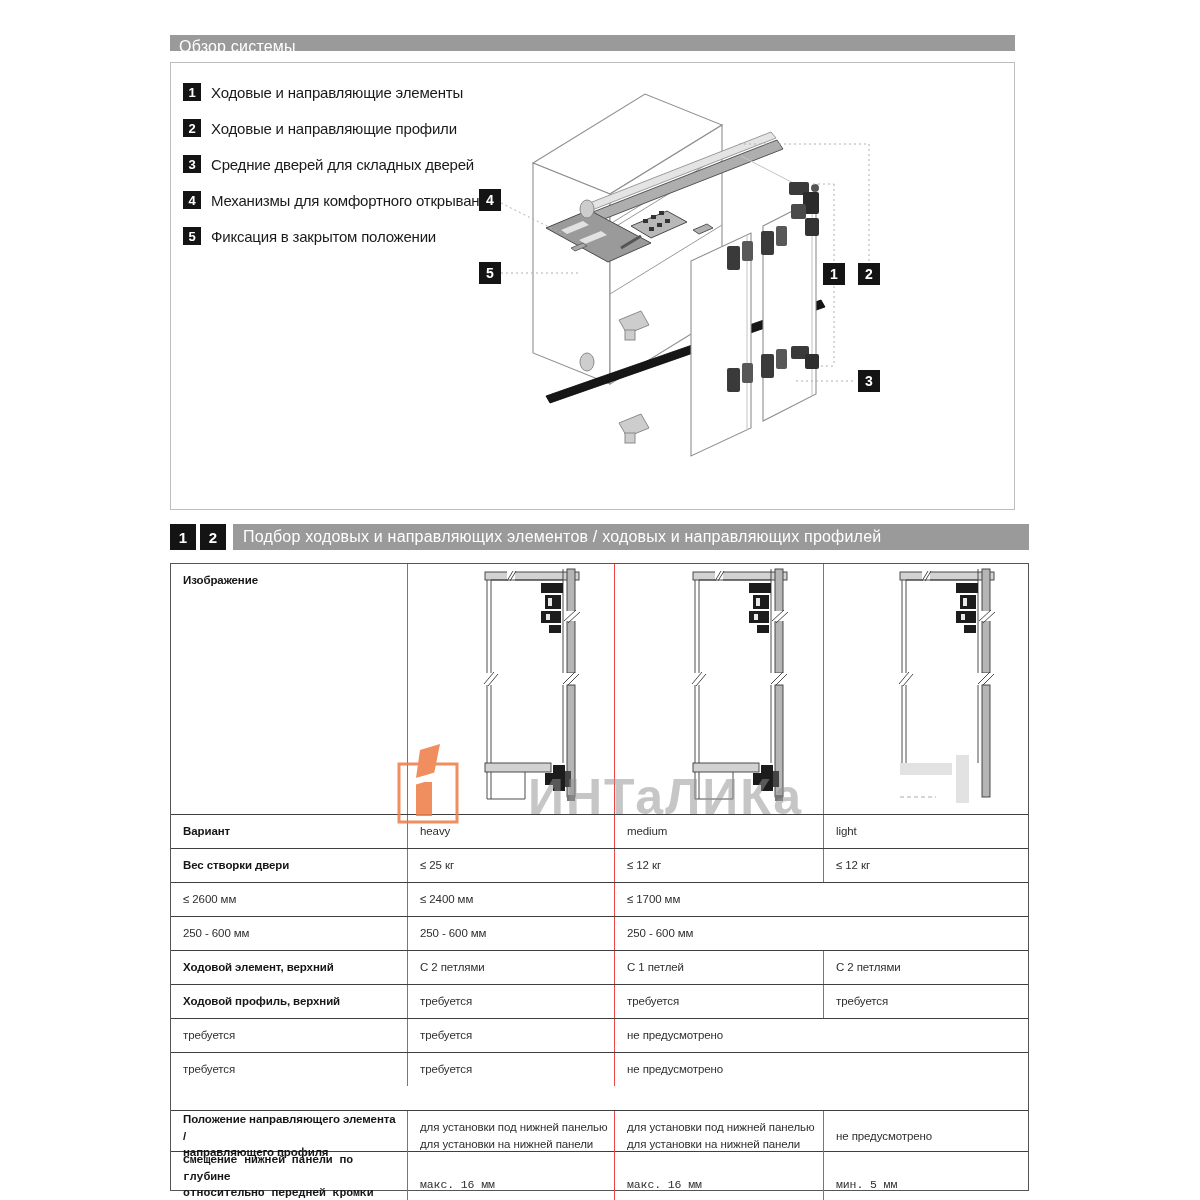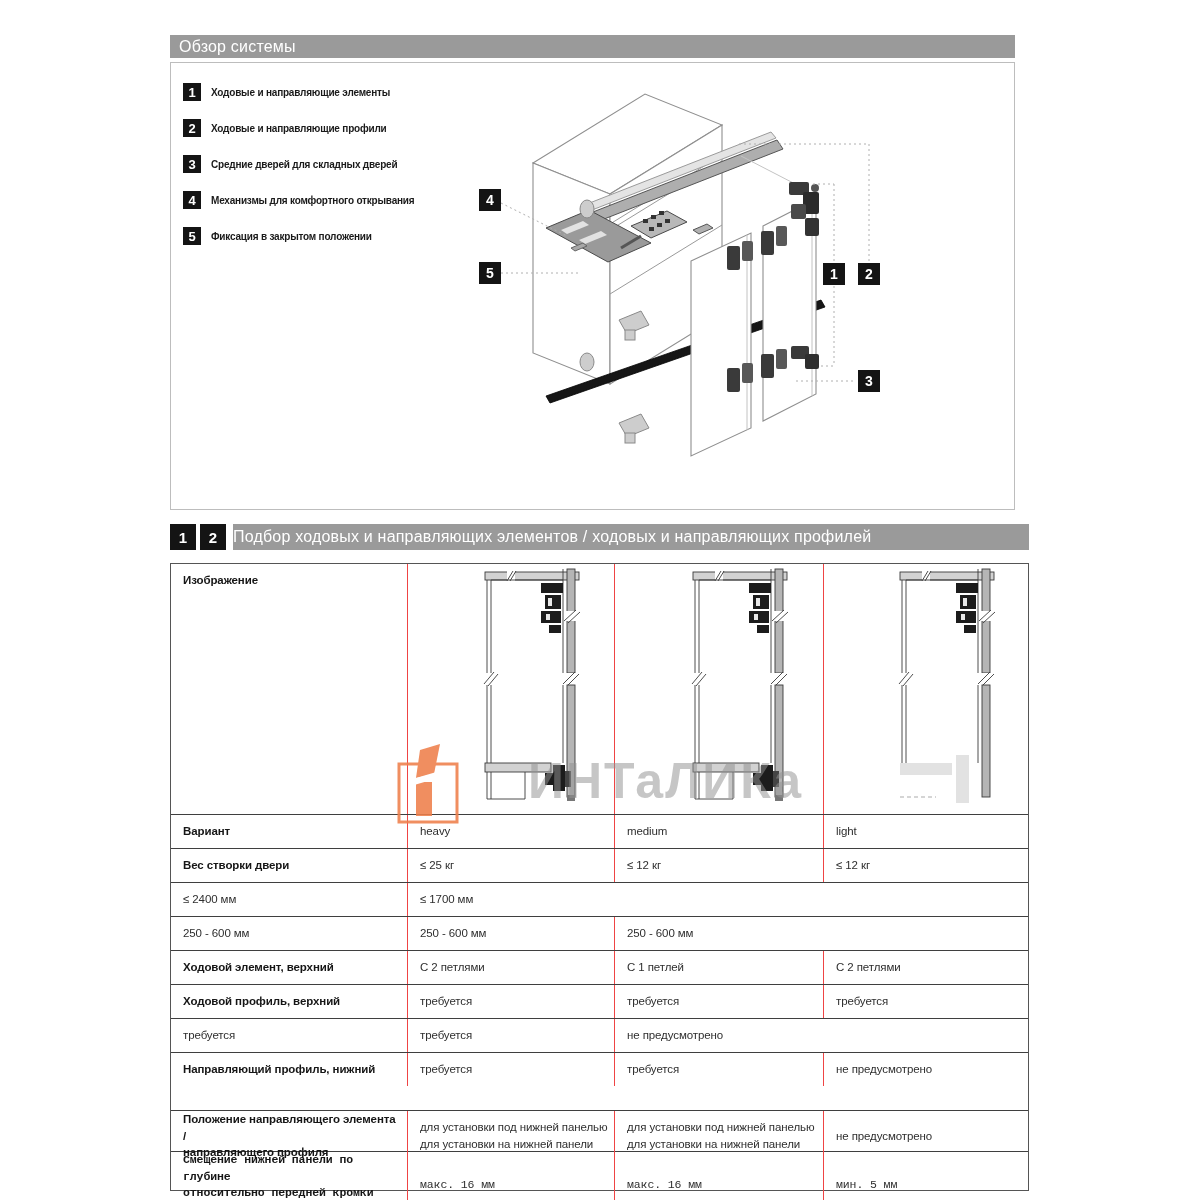--- a/index.html
+++ b/index.html
@@ -1,53 +1,53 @@
 <!DOCTYPE html>
 <html><head>
 <meta charset="utf-8">
 <style>
   html,body{margin:0;padding:0;background:#fff;}
   #page{position:relative;width:1200px;height:1200px;background:#ffffff;overflow:hidden;
         font-family:"Liberation Sans",sans-serif;color:#222;}
 
   
-  #bar1{position:absolute;left:170px;top:35px;width:845px;height:23px;background:#9a9a9a;
+  #bar1{position:absolute;left:170px;top:35px;width:845px;height:16px;background:#9a9a9a;
         box-sizing:border-box;color:#fff;font-size:16px;line-height:23px;padding-left:9px;letter-spacing:.2px;}
 
   
   #obox{position:absolute;left:170px;top:62px;width:845px;height:448px;
         border:1px solid #bdbdbd;box-sizing:border-box;}
   .litem{position:absolute;left:12px;display:flex;align-items:center;gap:10px;height:18px;}
   .nbadge{width:18px;height:18px;background:#141414;color:#fff;font-weight:bold;font-size:13px;
           display:flex;align-items:center;justify-content:center;flex:0 0 auto;}
-  .llabel{font-weight:bold;font-size:10px;color:#1a1a1a;letter-spacing:-.2px;white-space:nowrap;}
+  .llabel{font-weight:normal;font-size:15px;color:#1a1a1a;letter-spacing:-.2px;white-space:nowrap;}
   #diagram{position:absolute;left:300px;top:15px;}
 
   
   #sec2head{position:absolute;left:170px;top:524px;width:859px;height:26px;display:flex;align-items:stretch;}
   .bbadge{width:26px;height:26px;background:#141414;color:#fff;font-weight:bold;font-size:15px;
           display:flex;align-items:center;justify-content:center;margin-right:4px;flex:0 0 auto;}
-  #bar2{flex:1;background:#9a9a9a;color:#fff;font-size:16px;line-height:26px;
+  #bar2{flex:1;background:#9a9a9a;color:#fff;font-size:16px;line-height:26px;padding-left:10px;
         margin-left:3px;letter-spacing:.2px;white-space:nowrap;overflow:hidden;}
 
   
   #spec{position:absolute;left:170px;top:563px;width:859px;border:1px solid #555;box-sizing:border-box;}
   .trow{display:grid;grid-template-columns:236px 207px 209px 1fr;}
   .trow:not(:first-child){border-top:1px solid #3f3f3f;}
   .h-img{height:250px;} .h-std{height:33px;} .h-r9{height:40px;margin-top:24px;} .h-r10{height:38px;font-family:Liberation Mono, monospace;}
   .tc{border-left:1px solid #ef4444;padding:0 6px 0 12px;display:flex;align-items:center;
       font-size:11.5px;color:#2e2e2e;white-space:pre-line;line-height:1.45;letter-spacing:-.1px;box-sizing:border-box;}
   .trow .tc:first-child{border-left:none;}
   .lbl{font-weight:bold;color:#161616;}
   .top{align-items:flex-start;padding-top:8px;}
   .imgc{justify-content:center;align-items:flex-start;padding:3px 0 0 40px;}
 
   
   #wm{position:absolute;left:396px;top:742px;z-index:6;display:flex;align-items:flex-start;pointer-events:none;}
-  #wmtext{margin-left:68px;margin-top:10px;font-size:50px;font-weight:bold;letter-spacing:2px;
+  #wmtext{margin-left:68px;margin-top:26px;font-size:50px;font-weight:bold;letter-spacing:2px;
           color:rgba(145,145,145,0.52);white-space:nowrap;}
   svg text{font-family:"Liberation Sans",sans-serif;}
   #defs-holder{position:absolute;width:0;height:0;overflow:hidden;}
 </style>
 </head>
 <body>
 
 <div id="page">
 
   <div id="bar1">
@@ -285,20 +285,21 @@
       <div class="tc">medium</div>
       <div class="tc">light</div>
     </div>
     <div class="trow h-std">
       <div class="tc lbl">Вес створки двери</div>
       <div class="tc">≤ 25 кг</div>
       <div class="tc">≤ 12 кг</div>
       <div class="tc">≤ 12 кг</div>
     </div>
     <div class="trow h-std">
+      <div class="tc">≤ 2600 мм</div>
       <div class="tc">≤ 2400 мм</div>
       <div class="tc">≤ 1700 мм</div>
     </div>
     <div class="trow h-std">
       <div class="tc">250 - 600 мм</div>
       <div class="tc">250 - 600 мм</div>
       <div class="tc">250 - 600 мм</div>
     </div>
     <div class="trow h-std">
       <div class="tc lbl">Ходовой элемент, верхний</div>
@@ -311,21 +312,20 @@
       <div class="tc">требуется</div>
       <div class="tc">требуется</div>
       <div class="tc">требуется</div>
     </div>
     <div class="trow h-std">
       <div class="tc">требуется</div>
       <div class="tc">требуется</div>
       <div class="tc">не предусмотрено</div>
     </div>
     <div class="trow h-std">
-      <div class="tc lbl">Направляющий профиль, нижний</div>
       <div class="tc">требуется</div>
       <div class="tc">требуется</div>
       <div class="tc">не предусмотрено</div>
     </div>
     <div class="trow h-r9">
       <div class="tc lbl">Положение направляющего элемента /
 направляющего профиля</div>
       <div class="tc">для установки под нижней панелью
 для установки на нижней панели</div>
       <div class="tc">для установки под нижней панелью

